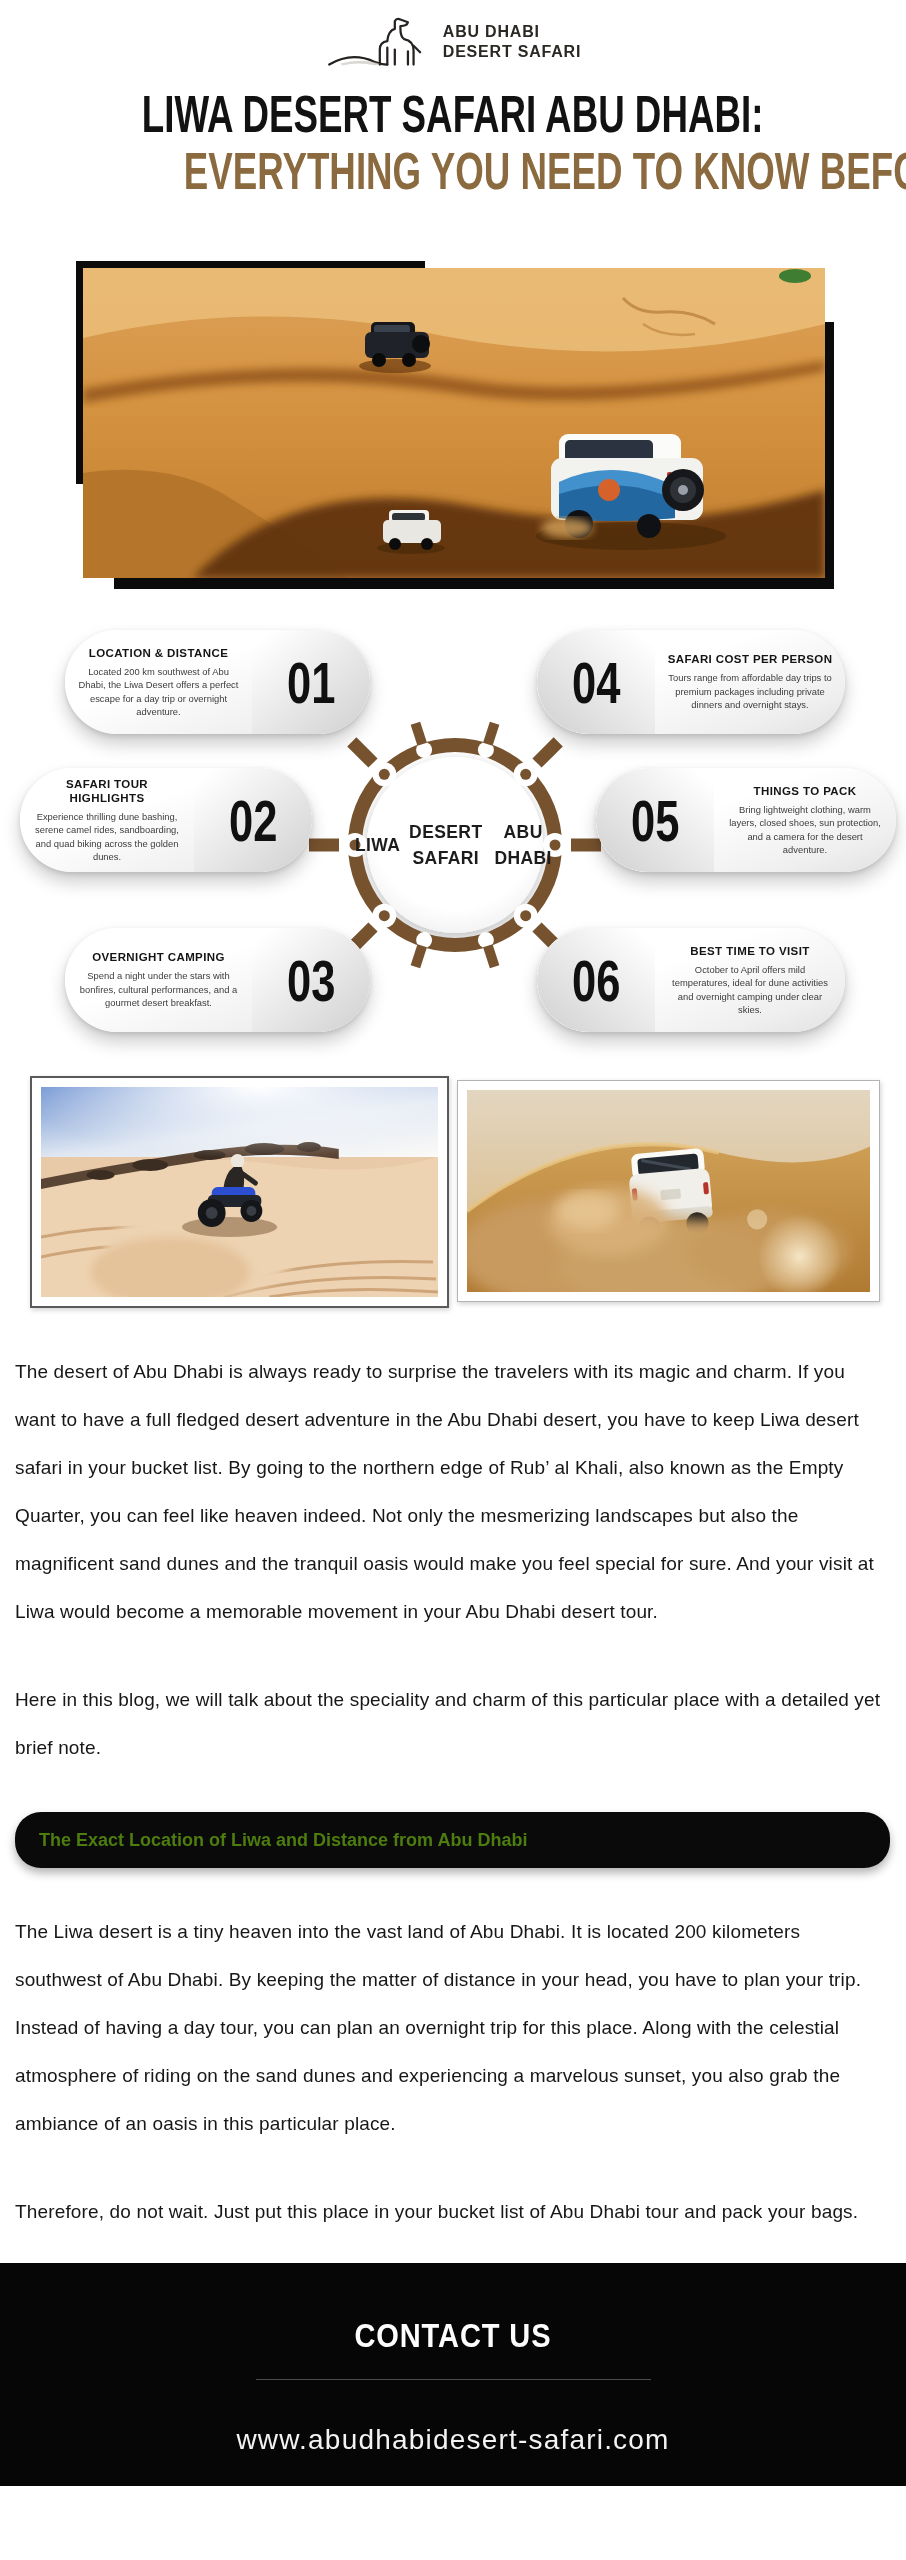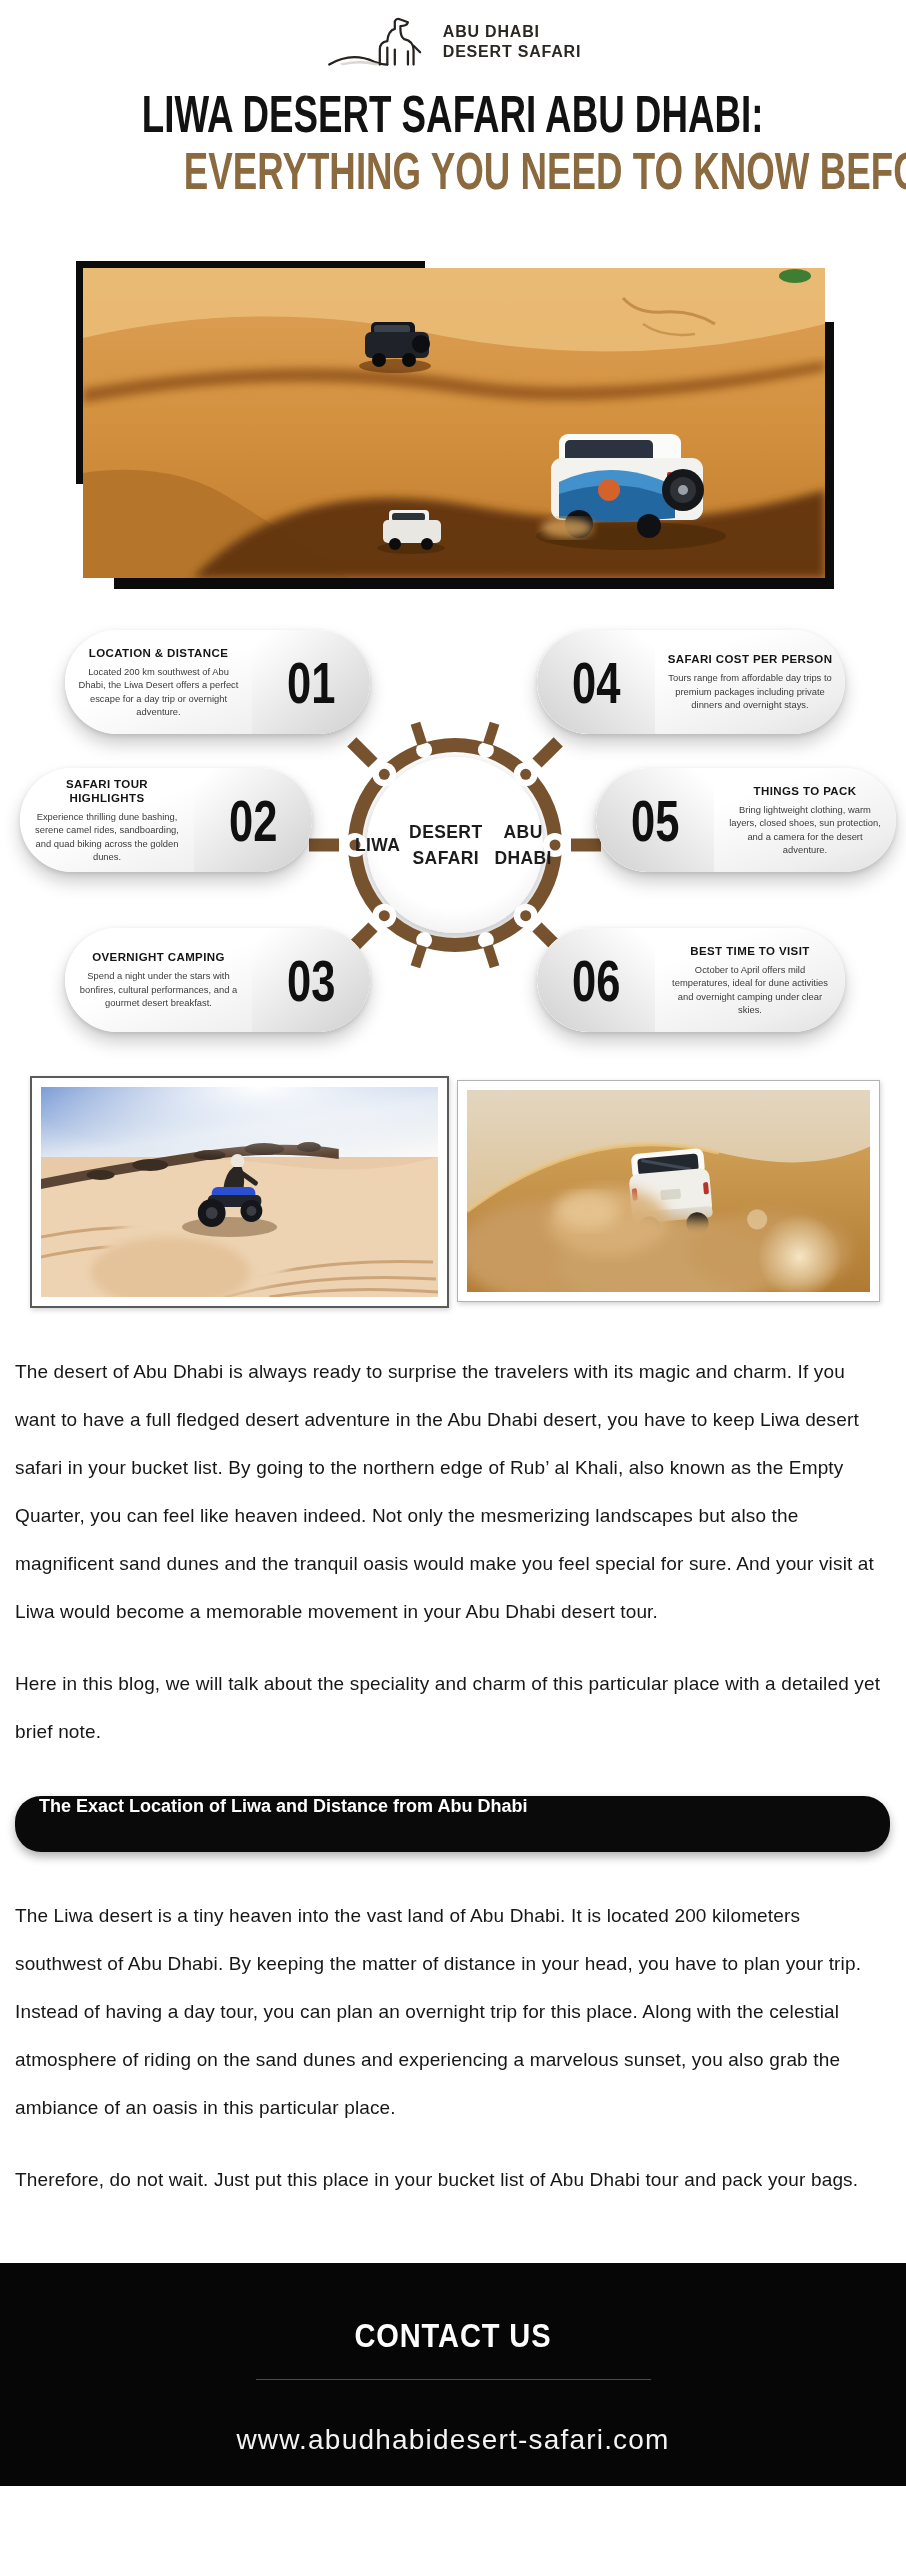--- a/index.html
+++ b/index.html
@@ -56,23 +56,23 @@
 
   
   .photo-frame{position:absolute;background:#ffffff;padding:9px;box-shadow:1px 2px 5px rgba(0,0,0,.18);}
   #photoL{left:30px;top:1076px;width:397px;height:210px;border:2px solid #5a5a5a;}
   #photoR{left:457px;top:1080px;width:403px;height:202px;border:1px solid #b3b3b3;}
   .photo-frame svg{display:block;}
 
   
   .article{position:absolute;left:15px;top:1348px;width:875px;}
   .article p{margin:0;font-size:19px;line-height:48px;letter-spacing:.15px;color:#171717;}
-  .article p + p{margin-top:24px;}
-  .section-bar{margin:40px 0;background:#0a0a0a;color:#ffffff;border-radius:26px;height:56px;
-      display:flex;padding-left:24px;font-size:18px;font-weight:700;
+  .article p + p{margin-top:40px;}
+  .section-bar{margin:40px 0;background:#0a0a0a;color:#4d7c0f;border-radius:26px;height:56px;
+      display:flex;align-items:center;padding-left:24px;font-size:18px;font-weight:700;
       box-shadow:0 5px 10px rgba(0,0,0,.30);}
 
   
   .footer{position:absolute;left:0;top:2263px;width:906px;height:297px;background:#060606;text-align:center;color:#fff;}
   .contact-heading{padding-top:54px;}
   .contact-heading span{display:inline-block;transform:scaleX(.88);font-size:33px;font-weight:800;letter-spacing:1px;color:#fdfdfd;}
   .footer-divider{width:395px;margin:24px auto 0;border-top:1px solid #4d4d4d;}
   .footer-url{margin-top:44px;font-size:28px;font-weight:400;letter-spacing:1.2px;color:#f3f3f3;}
   .footer-phone{margin-top:40px;font-size:26px;font-weight:400;letter-spacing:1.5px;color:#f3f3f3;}
 </style>

